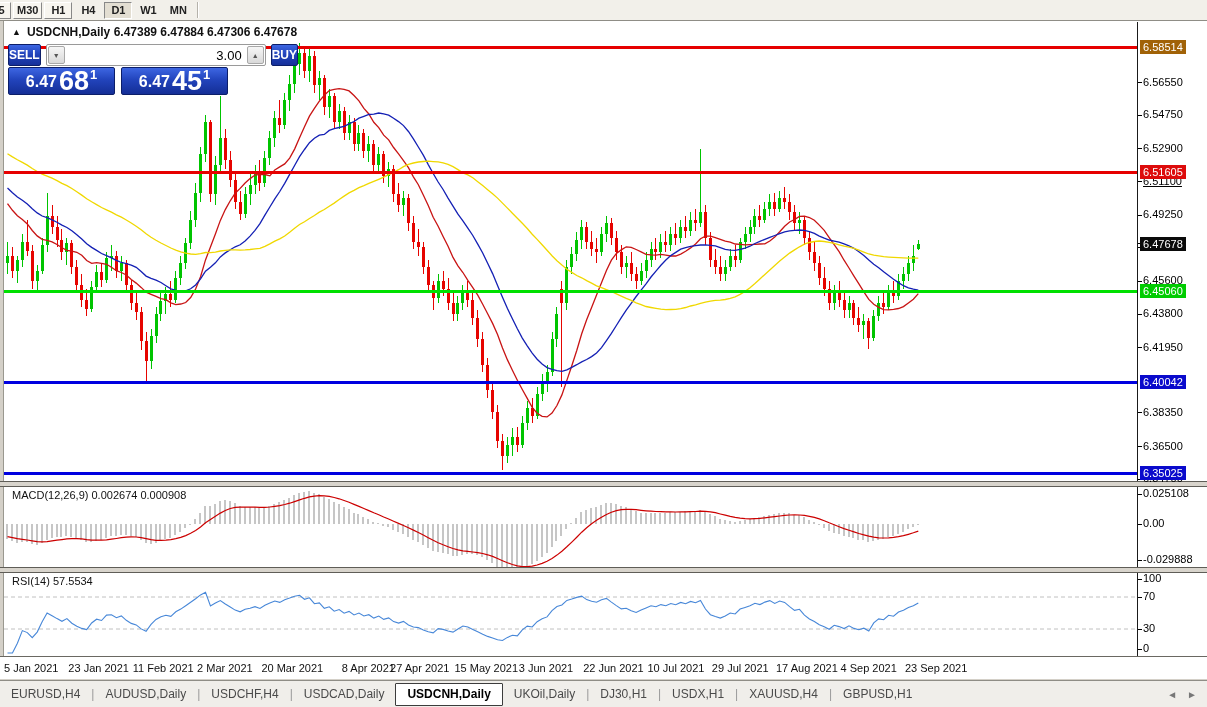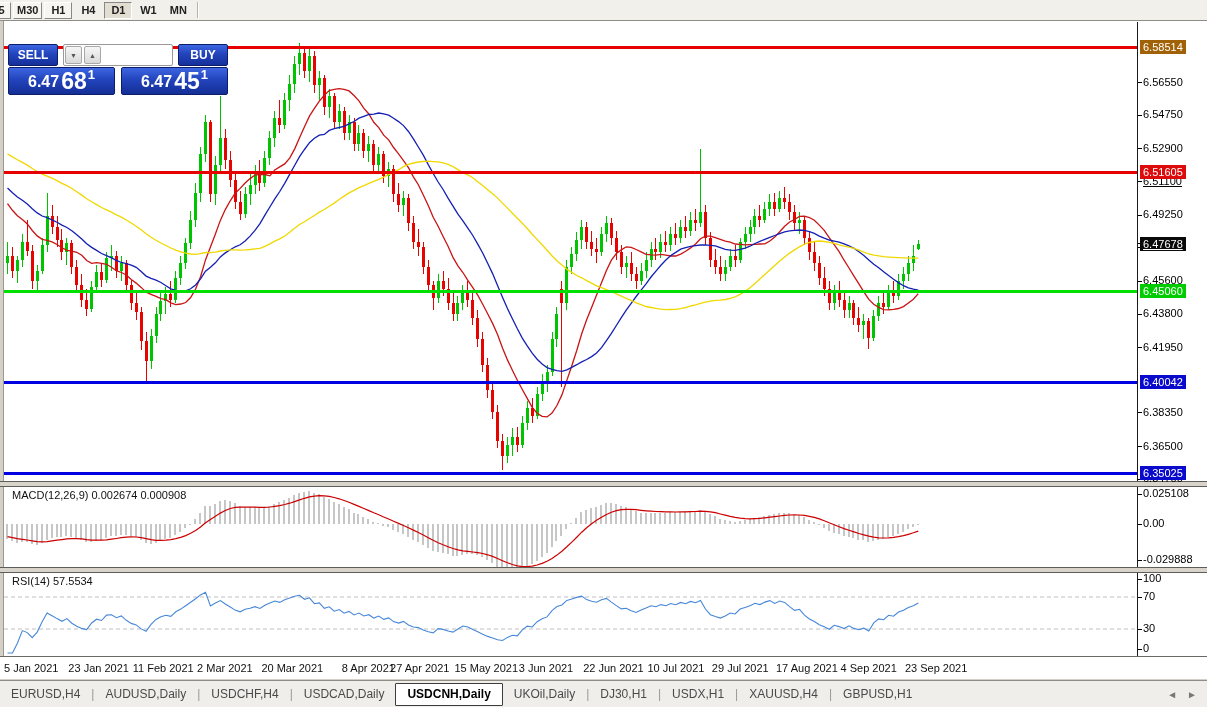--- a/index.html
+++ b/index.html
@@ -44,21 +44,21 @@
     border:1px solid #0c1e69;border-radius:2px;box-sizing:border-box;}
   #oct .volwrap{flex:1;display:flex;align-items:stretch;margin:0 5px;border:1px solid #9a9a9a;background:#fff;border-radius:2px;}
   .spin{width:17px;display:flex;align-items:center;justify-content:center;font-size:7px;color:#555;
     background:linear-gradient(180deg,#f6f6f6,#d9d9d9);border:1px solid #a8a8a8;border-radius:2px;margin:1px;box-sizing:border-box;}
   #vol{flex:1;border:0;outline:0;font-family:"Liberation Sans",sans-serif;font-size:13px;text-align:right;padding:0 4px 0 0;min-width:0;}
   #oct .row2{display:flex;height:28px;margin-top:1px;}
   .price-pane{width:107px;height:28px;color:#fff;display:flex;align-items:flex-end;justify-content:center;
     background:linear-gradient(180deg,#3d66e2 0%,#2244bc 45%,#142e96 100%);
     border:1px solid #0c1e69;border-radius:2px;box-sizing:border-box;padding-bottom:1px;}
   .price-pane .small{font-size:16px;font-weight:700;margin:0 2px 2px 0;}
-  .price-pane .big{font-size:23px;font-weight:700;line-height:24px;}
+  .price-pane .big{font-size:27px;font-weight:700;line-height:24px;}
   .price-pane .sup{font-size:13px;font-weight:700;position:relative;top:-11px;margin-left:1px;}
   #buy-pane{margin-left:6px;}
 
   
   #axis-labels{position:absolute;left:1139px;top:21px;width:68px;height:635px;overflow:hidden;}
   .axtick{position:absolute;left:4px;height:13px;line-height:13px;font-size:11px;color:#000;white-space:nowrap;}
   .axlvl{position:absolute;left:1px;height:14px;line-height:14px;font-size:11px;color:#fff;padding:0 3px;white-space:nowrap;}
 
   
   #date-axis{position:absolute;left:0;top:657px;width:1207px;height:22px;background:#fff;overflow:hidden;}
@@ -711,26 +711,28 @@
       <line x1="779.7" y1="657" x2="779.7" y2="661" stroke="#333" stroke-width="1" shape-rendering="crispEdges"></line>
       <line x1="844.0500000000001" y1="657" x2="844.0500000000001" y2="661" stroke="#333" stroke-width="1" shape-rendering="crispEdges"></line>
       <line x1="908.4" y1="657" x2="908.4" y2="661" stroke="#333" stroke-width="1" shape-rendering="crispEdges"></line>
     </svg>
 
   <div id="vdivider"></div>
   <div id="sep1" class="hsep"></div>
   <div id="sep2" class="hsep"></div>
   <div id="axisline"></div>
 
+  <div id="title"><span class="arrow">▲</span><span>USDCNH,Daily</span><span> </span><span>6.47389 6.47884 6.47306 6.47678</span></div>
 
   <div id="oct">
     <div class="row1">
       <div class="oct-btn">SELL</div>
       <div class="volwrap">
         <div class="spin">▼</div>
+        <input id="vol" value="3.00" style="">
         <div class="spin">▲</div>
       </div>
       <div class="oct-btn">BUY</div>
     </div>
     <div class="row2">
       <div class="price-pane" id="sell-pane">
         <span class="small">6.47</span>
           <span class="big">68</span>
           <span class="sup">1</span>
       </div>
@@ -756,21 +758,21 @@
       <div class="axtick" style="top: 286px;">6.43800</div>
       <div class="axtick" style="top: 320px;">6.41950</div>
       <div class="axtick" style="top: 385px;">6.38350</div>
       <div class="axtick" style="top: 419px;">6.36500</div>
       <div class="axtick" style="top: 451px;">6.34700</div>
       <div class="axlvl" style="top: 19px; background: #a16207;">6.58514</div>
       <div class="axlvl" style="top: 144px; background: rgb(221, 11, 11);">6.51605</div>
       <div class="axlvl" style="top: 263px; background: rgb(0, 204, 0);">6.45060</div>
       <div class="axlvl" style="top: 354px; background: rgb(10, 10, 204);">6.40042</div>
       <div class="axlvl" style="top: 445px; background: rgb(10, 10, 204);">6.35025</div>
-      <div class="axlvl" style="top: 216px; background: rgb(10, 10, 10); text-decoration: underline;">6.47678</div>
+      <div class="axlvl" style="top: 216px; background: rgb(10, 10, 10);">6.47678</div>
       <div class="axtick" style="top: 466px;">0.025108</div>
       <div class="axtick" style="top: 496px;">0.00</div>
       <div class="axtick" style="top: 532px;">-0.029888</div>
       <div class="axtick" style="top: 551px;">100</div>
       <div class="axtick" style="top: 569px;">70</div>
       <div class="axtick" style="top: 601px;">30</div>
       <div class="axtick" style="top: 621px;">0</div>
     </div>
 
   <div id="date-axis">

